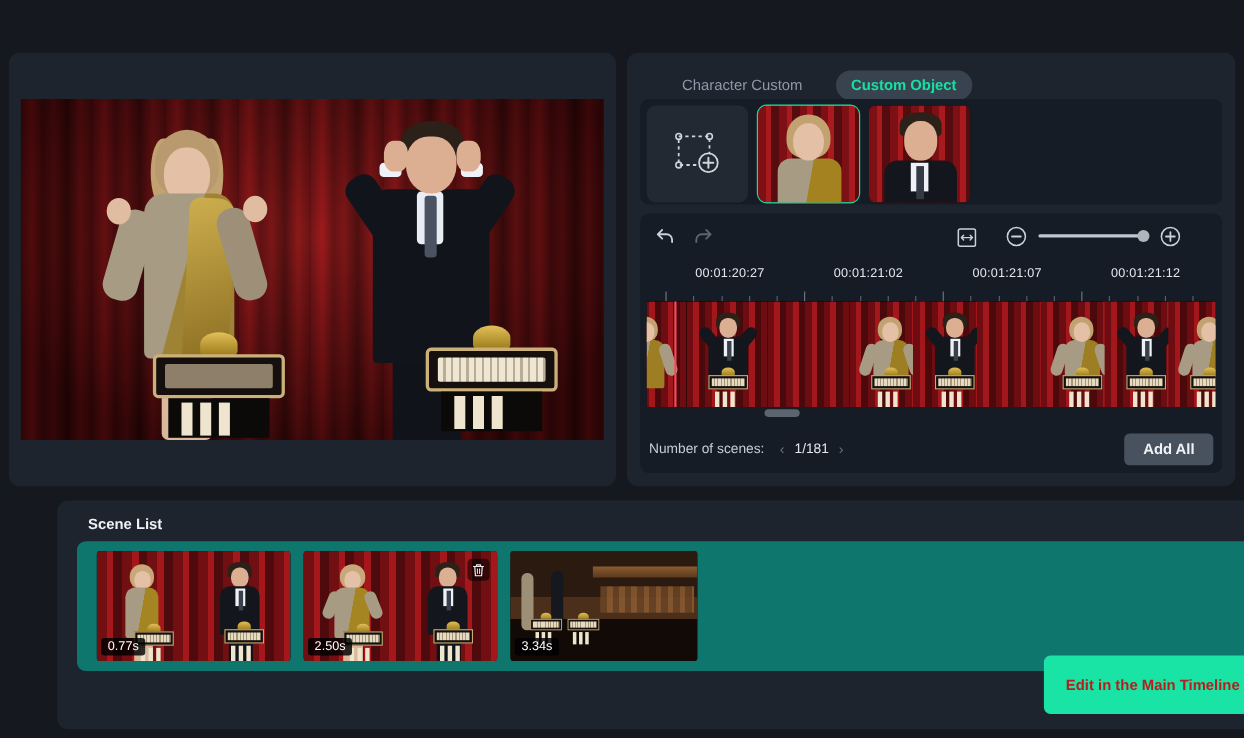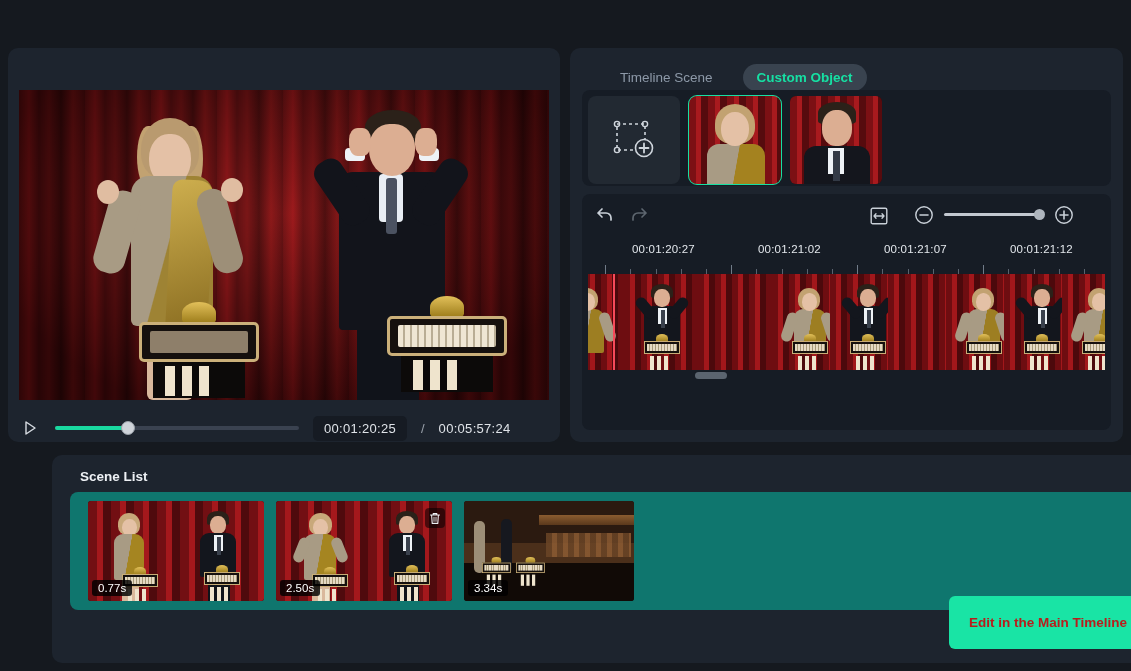--- a/index.html
+++ b/index.html
@@ -350,40 +350,26 @@
           <div class="stand"></div>
           <div class="bars">
               <i class="bar"></i>
               <i class="bar"></i>
               <i class="bar"></i>
             </div>
         </div>
       </div>
     </div>
 
-    <div class="player">
-      <div class="play-btn">
-        <svg width="18" height="18" viewBox="0 0 18 18">
-          <path d="M5 3 L14 9 L5 15 Z" fill="none" stroke="#d7dce2" stroke-width="1.4" stroke-linejoin="round"></path>
-        </svg>
-      </div>
-      <div class="seek">
-        <div class="seek-fill"></div>
-        <div class="seek-handle"></div>
-      </div>
-      <div class="time-cur">00:01:20:25</div>
-      <div class="time-sep">/</div>
-      <div class="time-total">00:05:57:24</div>
-    </div>
   </div>
 
   <div class="panel panel-right">
 
     <div class="tabs">
-      <div class="tab">Timeline Scene</div>
+      <div class="tab">Character Custom</div>
       <div class="tab active">Custom Object</div>
     </div>
 
     <div class="objects">
       <div class="obj-add">
         <svg width="46" height="44" viewBox="0 0 46 44">
           <rect x="6" y="6" width="28" height="26" fill="none" stroke="#cfd5dc" stroke-width="1.6" stroke-dasharray="3 3"></rect>
           <circle cx="6" cy="6" r="2.6" fill="none" stroke="#cfd5dc" stroke-width="1.4"></circle>
           <circle cx="34" cy="6" r="2.6" fill="none" stroke="#cfd5dc" stroke-width="1.4"></circle>
           <circle cx="6" cy="32" r="2.6" fill="none" stroke="#cfd5dc" stroke-width="1.4"></circle>
@@ -618,20 +604,29 @@
                 <i></i>
                 <i></i>
               </div>
             </div>
           </div>
         <div class="playhead"></div>
       </div>
 
       <div class="hscroll"></div>
 
+      <div class="tl-footer">
+        <span class="nos-label">Number of scenes:</span>
+        <span class="pager">
+          <span class="pg-arrow">‹</span>
+          <span class="pg-val">1/181</span>
+          <span class="pg-arrow">›</span>
+        </span>
+        <button class="addall">Add All</button>
+      </div>
     </div>
   </div>
 
   <div class="panel panel-bottom">
     <div class="sl-title">Scene List</div>
 
     <div class="sl-strip">
 
       <div class="scene s1">
         <div class="sc-curtain"></div>

